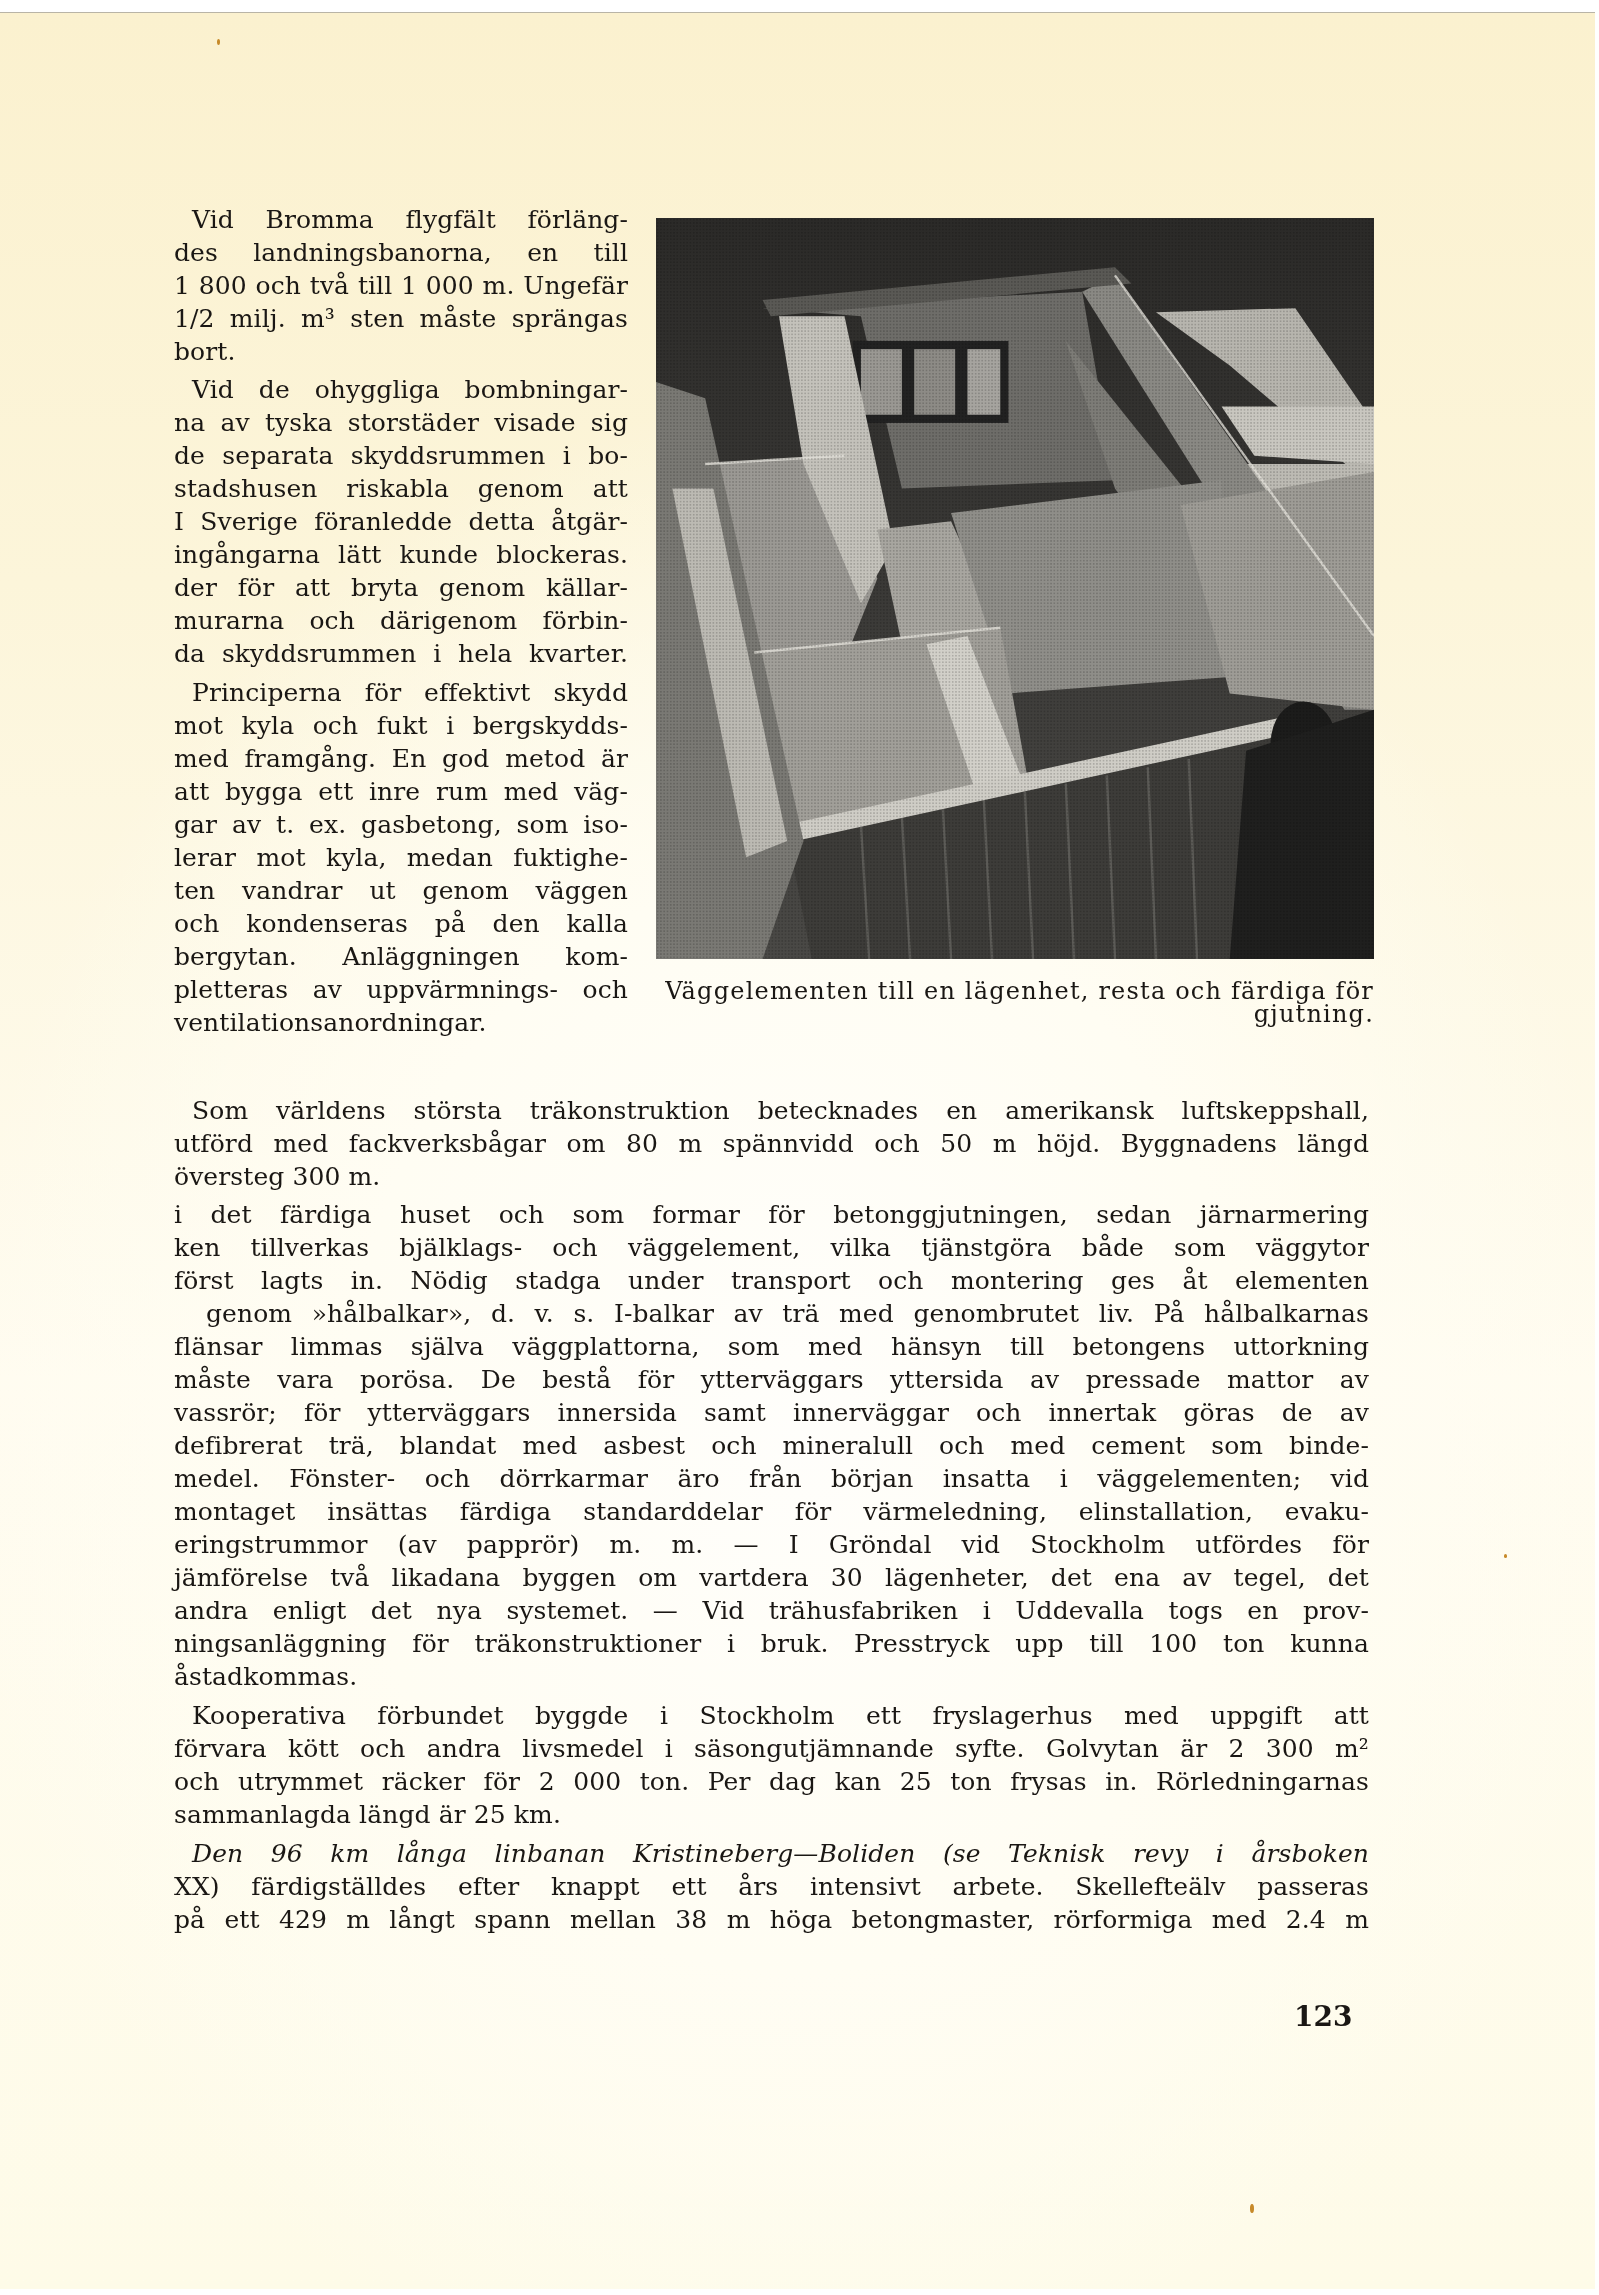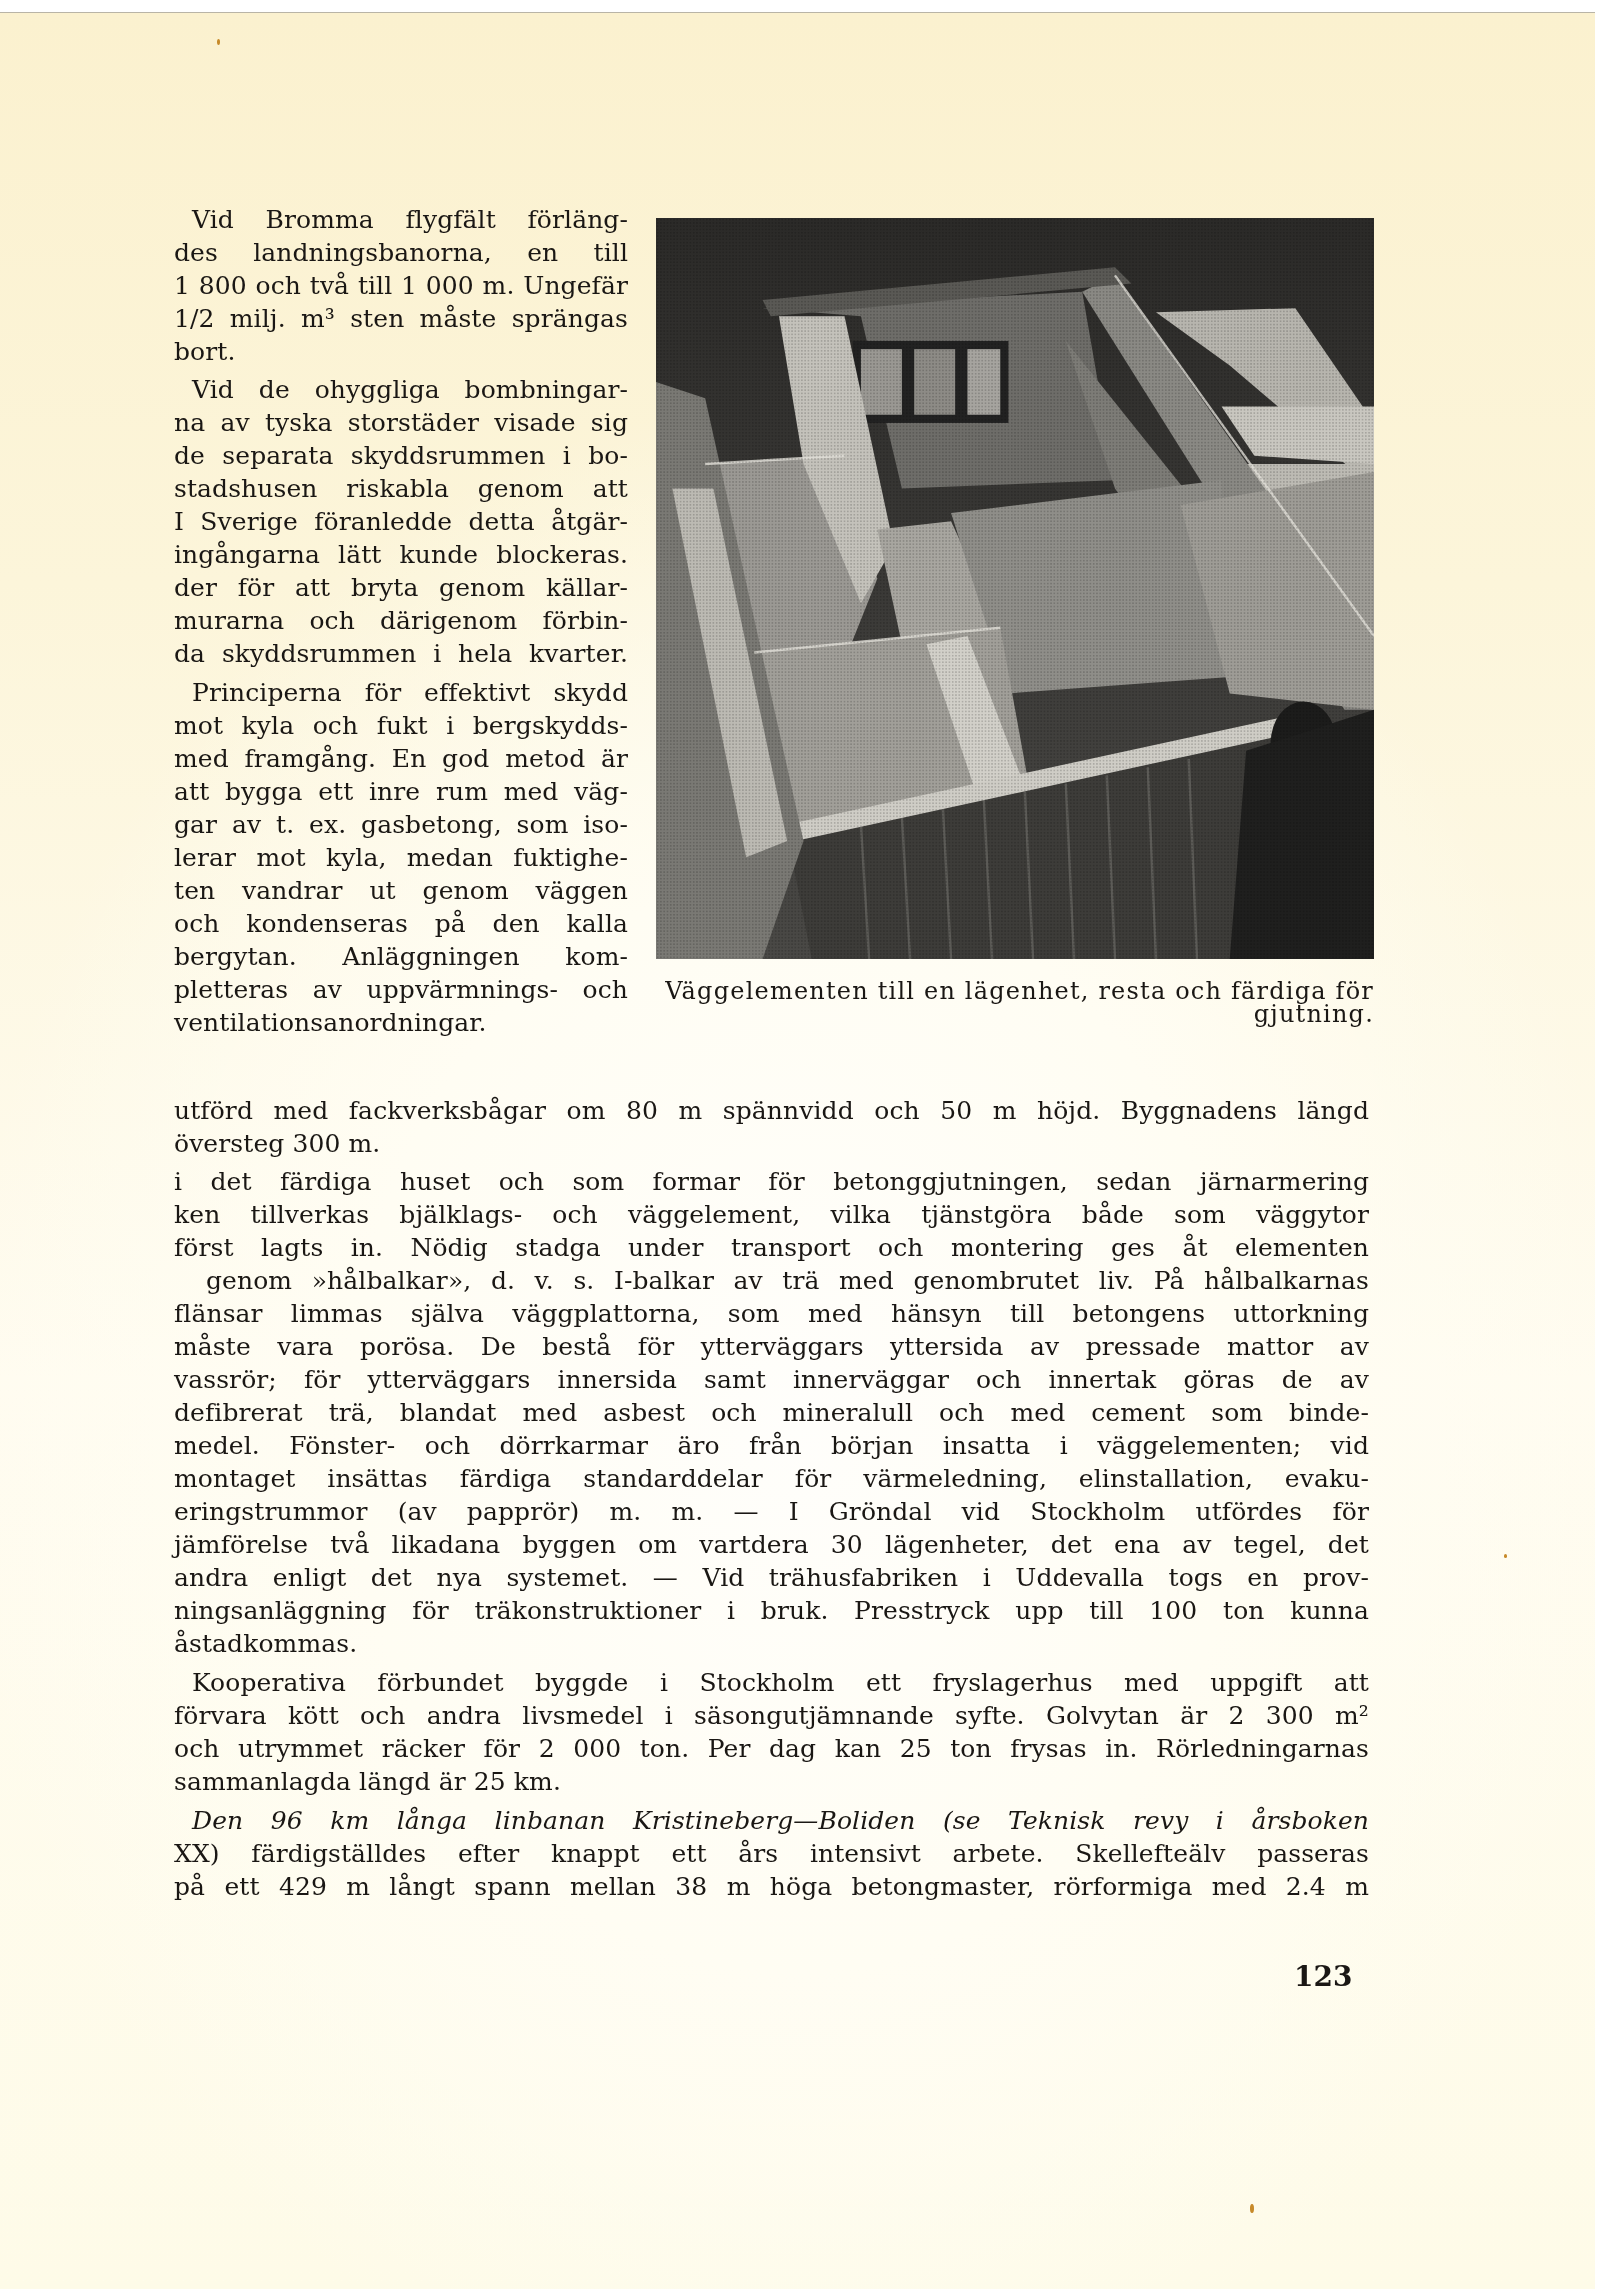--- a/index.html
+++ b/index.html
@@ -33,21 +33,21 @@
     background: #3a3a38; overflow: hidden;
   }
   .photo svg { width: 100%; height: 100%; display: block; }
   .caption {
     position: absolute; left: 656px; top: 967px; width: 718px;
     font-family: "DejaVu Serif", "Liberation Serif", serif; 
     font-size: 24px; line-height: 23px; color: #1a1714; text-align: right;
     letter-spacing: 1.2px;
   }
   .pagenum {
-    position: absolute; left: 1294px; top: 1947px;
+    position: absolute; left: 1294px; top: 1987px;
     font-size: 28px; font-weight: bold; color: #1a1714;
   }
   .speck { position: absolute; background: #c78a2a; border-radius: 50%; }
 </style>
 </head>
 <body>
 
 <div class="page">
 
   <div class="text col-left">
@@ -147,20 +147,21 @@
         <line x1="560" y1="70" x2="876" y2="510"></line>
       </g>
       <rect width="876" height="904" fill="url(#halftone)"></rect>
     </svg>
   </div>
 
   <div class="caption">Väggelementen till en lägenhet, resta och färdiga för gjutning.</div>
 
   <div class="text col-full">
     <p>
+      <span class="line" style="padding-left: 18px; white-space: nowrap; display: block;"><span style="white-space: nowrap; word-spacing: 0px;">Som världens största träkonstruktion betecknades en amerikansk luftskeppshall,</span></span>
       <span class="line" style="white-space: nowrap; display: block;"><span style="white-space: nowrap; word-spacing: 0px;">utförd med fackverksbågar om 80 m spännvidd och 50 m höjd. Byggnadens längd</span></span>
       <span class="line last" style="white-space: nowrap;">översteg 300 m.</span>
     </p>
     <p>
       <span class="line" style="white-space: nowrap; display: block;"><span style="white-space: nowrap; word-spacing: 0px;">i det färdiga huset och som formar för betonggjutningen, sedan järnarmering</span></span>
       <span class="line" style="white-space: nowrap; display: block;"><span style="white-space: nowrap; word-spacing: 0px;">ken tillverkas bjälklags- och väggelement, vilka tjänstgöra både som väggytor</span></span>
       <span class="line" style="white-space: nowrap; display: block;"><span style="white-space: nowrap; word-spacing: 0px;">först lagts in. Nödig stadga under transport och montering ges åt elementen</span></span>
       <span class="line" style="white-space: nowrap; display: block; margin-left: 32px;"><span style="white-space: nowrap; word-spacing: 0px;">genom »hålbalkar», d. v. s. I-balkar av trä med genombrutet liv. På hålbalkarnas</span></span>
       <span class="line" style="white-space: nowrap; display: block;"><span style="white-space: nowrap; word-spacing: 0px;">flänsar limmas själva väggplattorna, som med hänsyn till betongens uttorkning</span></span>
       <span class="line" style="white-space: nowrap; display: block;"><span style="white-space: nowrap; word-spacing: 0px;">måste vara porösa. De bestå för ytterväggars yttersida av pressade mattor av</span></span>

